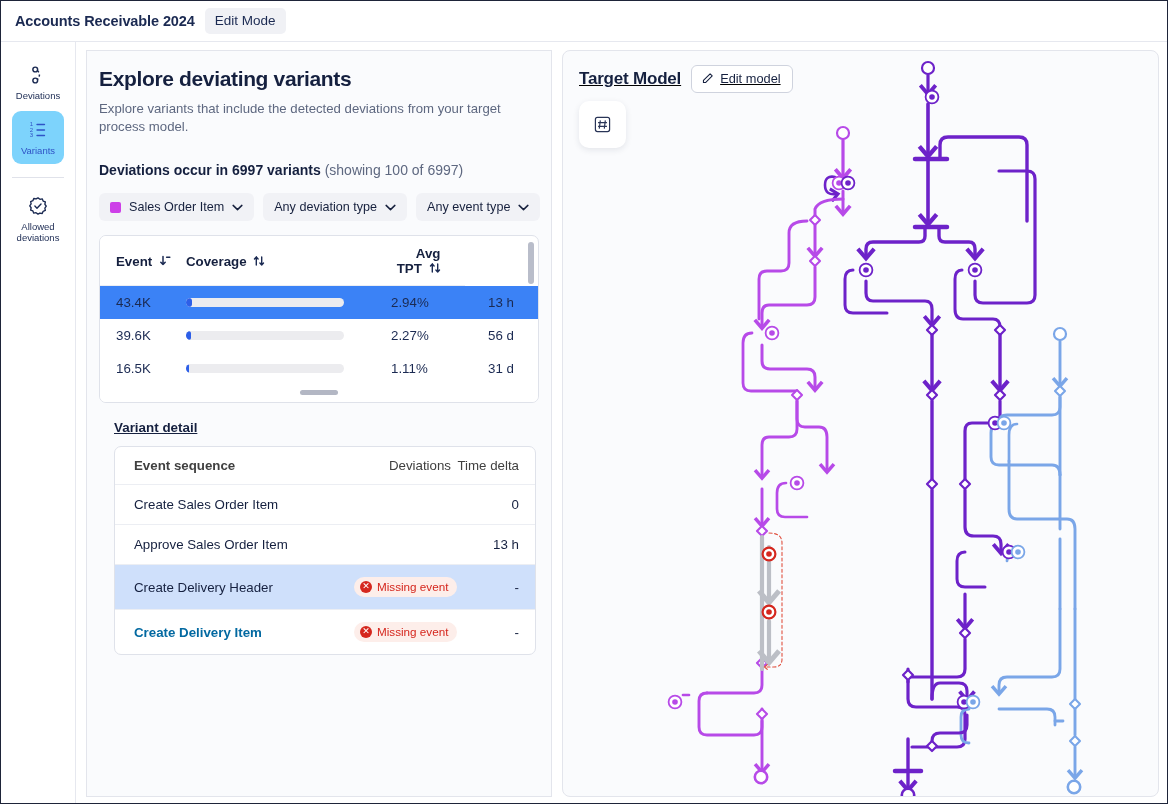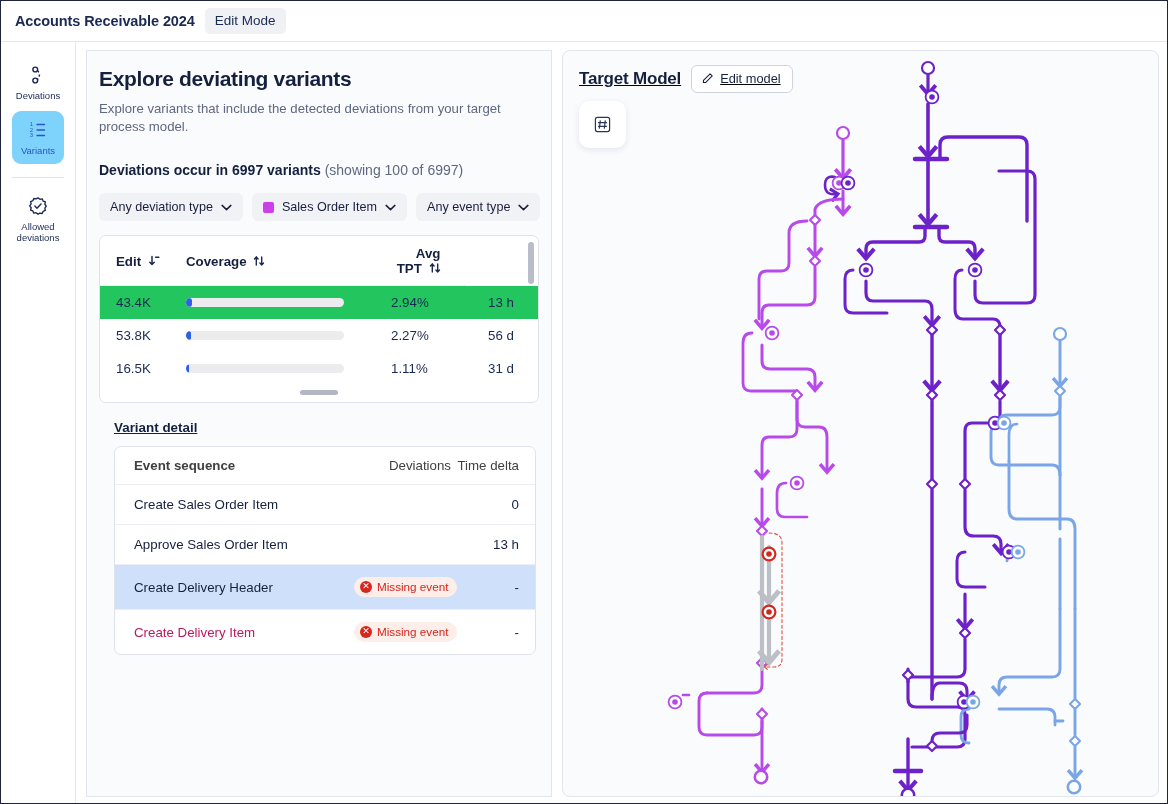--- a/index.html
+++ b/index.html
@@ -117,21 +117,21 @@
     border-bottom: 1px solid #eceef3;
   }
   .th-cases { padding-left: 16px !important; width: 86px; }
   .th-cov { width: 205px; }
   .th-tpt { text-align: right !important; padding-right: 24px !important; }
   .sorticon { display: inline-block; vertical-align: -1px; margin-left: 3px; }
   table.variants td {
     font-size: 13.3px; color: #1b2a52; padding: 9px 0; vertical-align: middle;
   }
   table.variants tr.alt td { background: #fafafc; }
-  table.variants tr.sel td { background: #22c55e; }
+  table.variants tr.sel td { background: #3b82f6; }
   .td-cases { padding-left: 16px !important; }
   .td-pct { text-align: left; padding-right: 17px !important; }
   .td-tpt { text-align: right; padding-right: 24px !important; }
   .bar-track {
     width: 158px; height: 9px; background: #ececef; border-radius: 5px;
     position: relative; overflow: hidden;
   }
   .bar-fill { height: 9px; background: #2d5fe8; border-radius: 5px; }
   .vscroll {
     position: absolute; right: 4px; top: 6px; width: 6px; height: 42px;
@@ -158,21 +158,21 @@
   table.vd th.h-seq { padding-left: 19px !important; }
   table.vd th.h-dev { text-align: right !important; font-weight: normal; width: 97px; }
   table.vd th.h-td { text-align: right !important; font-weight: normal; width: 84px; padding-right: 16px !important; }
   table.vd td {
     font-size: 13.3px; color: #15203f; padding: 12px 0; border-top: 1px solid #eceef3;
   }
   table.vd td.c-seq { padding-left: 19px !important; }
   table.vd td.c-dev { text-align: right; padding-right: 6px !important; }
   table.vd td.c-td { text-align: right; padding-right: 16px !important; }
   table.vd tr.sel td { background: #cfe0fb; }
-  table.vd tr.dim td.c-seq { color: #be185d; }
+  table.vd tr.dim td.c-seq { color: #0369a1; font-weight: bold; }
   .badge-missing {
     display: inline-flex; align-items: center; gap: 5px;
     background: #fdeeea; color: #d5271e; border-radius: 11px;
     font-size: 11.7px; padding: 3px 9px 4px 6px; white-space: nowrap;
   }
   .badge-dot {
     width: 12px; height: 12px; border-radius: 50%; background: #d5271e;
     display: inline-flex; align-items: center; justify-content: center;
     color: #fff; font-size: 9px; line-height: 1; flex: 0 0 12px;
   }
@@ -263,46 +263,46 @@
         <h1 class="page-title">Explore deviating variants</h1>
         <div class="page-desc">Explore variants that include the detected deviations from your target process model.</div>
 
         <div class="deviation-summary">
           <span class="strong">Deviations occur in 6997 variants</span>
           <span class="muted">(showing 100 of 6997)</span>
         </div>
 
         <div class="filters">
           <button class="filter-pill">
-            <span>Any deviation type</span>
+            <span class="swatch"></span>
+            <span>Sales Order Item</span>
             <svg class="chev" viewBox="0 0 12 8">
                 <path d="M1 1.6 6 6.4 11 1.6" fill="none" stroke="#16203d" stroke-width="1.7" stroke-linecap="round" stroke-linejoin="round"></path>
               </svg>
           </button>
           <button class="filter-pill">
-            <span class="swatch"></span>
-            <span>Sales Order Item</span>
+            <span>Any deviation type</span>
             <svg class="chev" viewBox="0 0 12 8">
                 <path d="M1 1.6 6 6.4 11 1.6" fill="none" stroke="#16203d" stroke-width="1.7" stroke-linecap="round" stroke-linejoin="round"></path>
               </svg>
           </button>
           <button class="filter-pill">
             <span>Any event type</span>
             <svg class="chev" viewBox="0 0 12 8">
                 <path d="M1 1.6 6 6.4 11 1.6" fill="none" stroke="#16203d" stroke-width="1.7" stroke-linecap="round" stroke-linejoin="round"></path>
               </svg>
           </button>
         </div>
 
         <div class="variants-card">
           <table class="variants">
             <thead>
               <tr>
                 <th class="th-cases">
-                  <span>Edit</span>
+                  <span>Event</span>
                   <svg class="sorticon" width="12" height="12" viewBox="0 0 12 12">
                     <path d="M4 1.5v8M4 9.5 1.8 7.2M4 9.5 6.2 7.2" stroke="#1b2a52" stroke-width="1.5" fill="none" stroke-linecap="round"></path>
                     <path d="M7.6 2.2h3.2" stroke="#1b2a52" stroke-width="1.5" stroke-linecap="round"></path>
                   </svg>
                 </th>
                 <th class="th-cov">
                   <span>Coverage</span>
                   <svg class="sorticon" width="12" height="12" viewBox="0 0 12 12">
                     <path d="M3.3 10V2M3.3 2 1.5 4M3.3 2 5.1 4" stroke="#1b2a52" stroke-width="1.4" fill="none" stroke-linecap="round"></path>
                     <path d="M8.7 2v8M8.7 10 6.9 8M8.7 10l1.8-2" stroke="#1b2a52" stroke-width="1.4" fill="none" stroke-linecap="round"></path>
@@ -322,21 +322,21 @@
                 <td class="td-cases">43.4K</td>
                 <td>
                   <div class="bar-track">
                       <div class="bar-fill" style="width:6px"></div>
                     </div>
                 </td>
                 <td class="td-pct">2.94%</td>
                 <td class="td-tpt">13 h</td>
               </tr>
               <tr>
-                <td class="td-cases">53.8K</td>
+                <td class="td-cases">39.6K</td>
                 <td>
                   <div class="bar-track">
                       <div class="bar-fill" style="width:5px"></div>
                     </div>
                 </td>
                 <td class="td-pct">2.27%</td>
                 <td class="td-tpt">56 d</td>
               </tr>
               <tr>
                 <td class="td-cases">16.5K</td>

